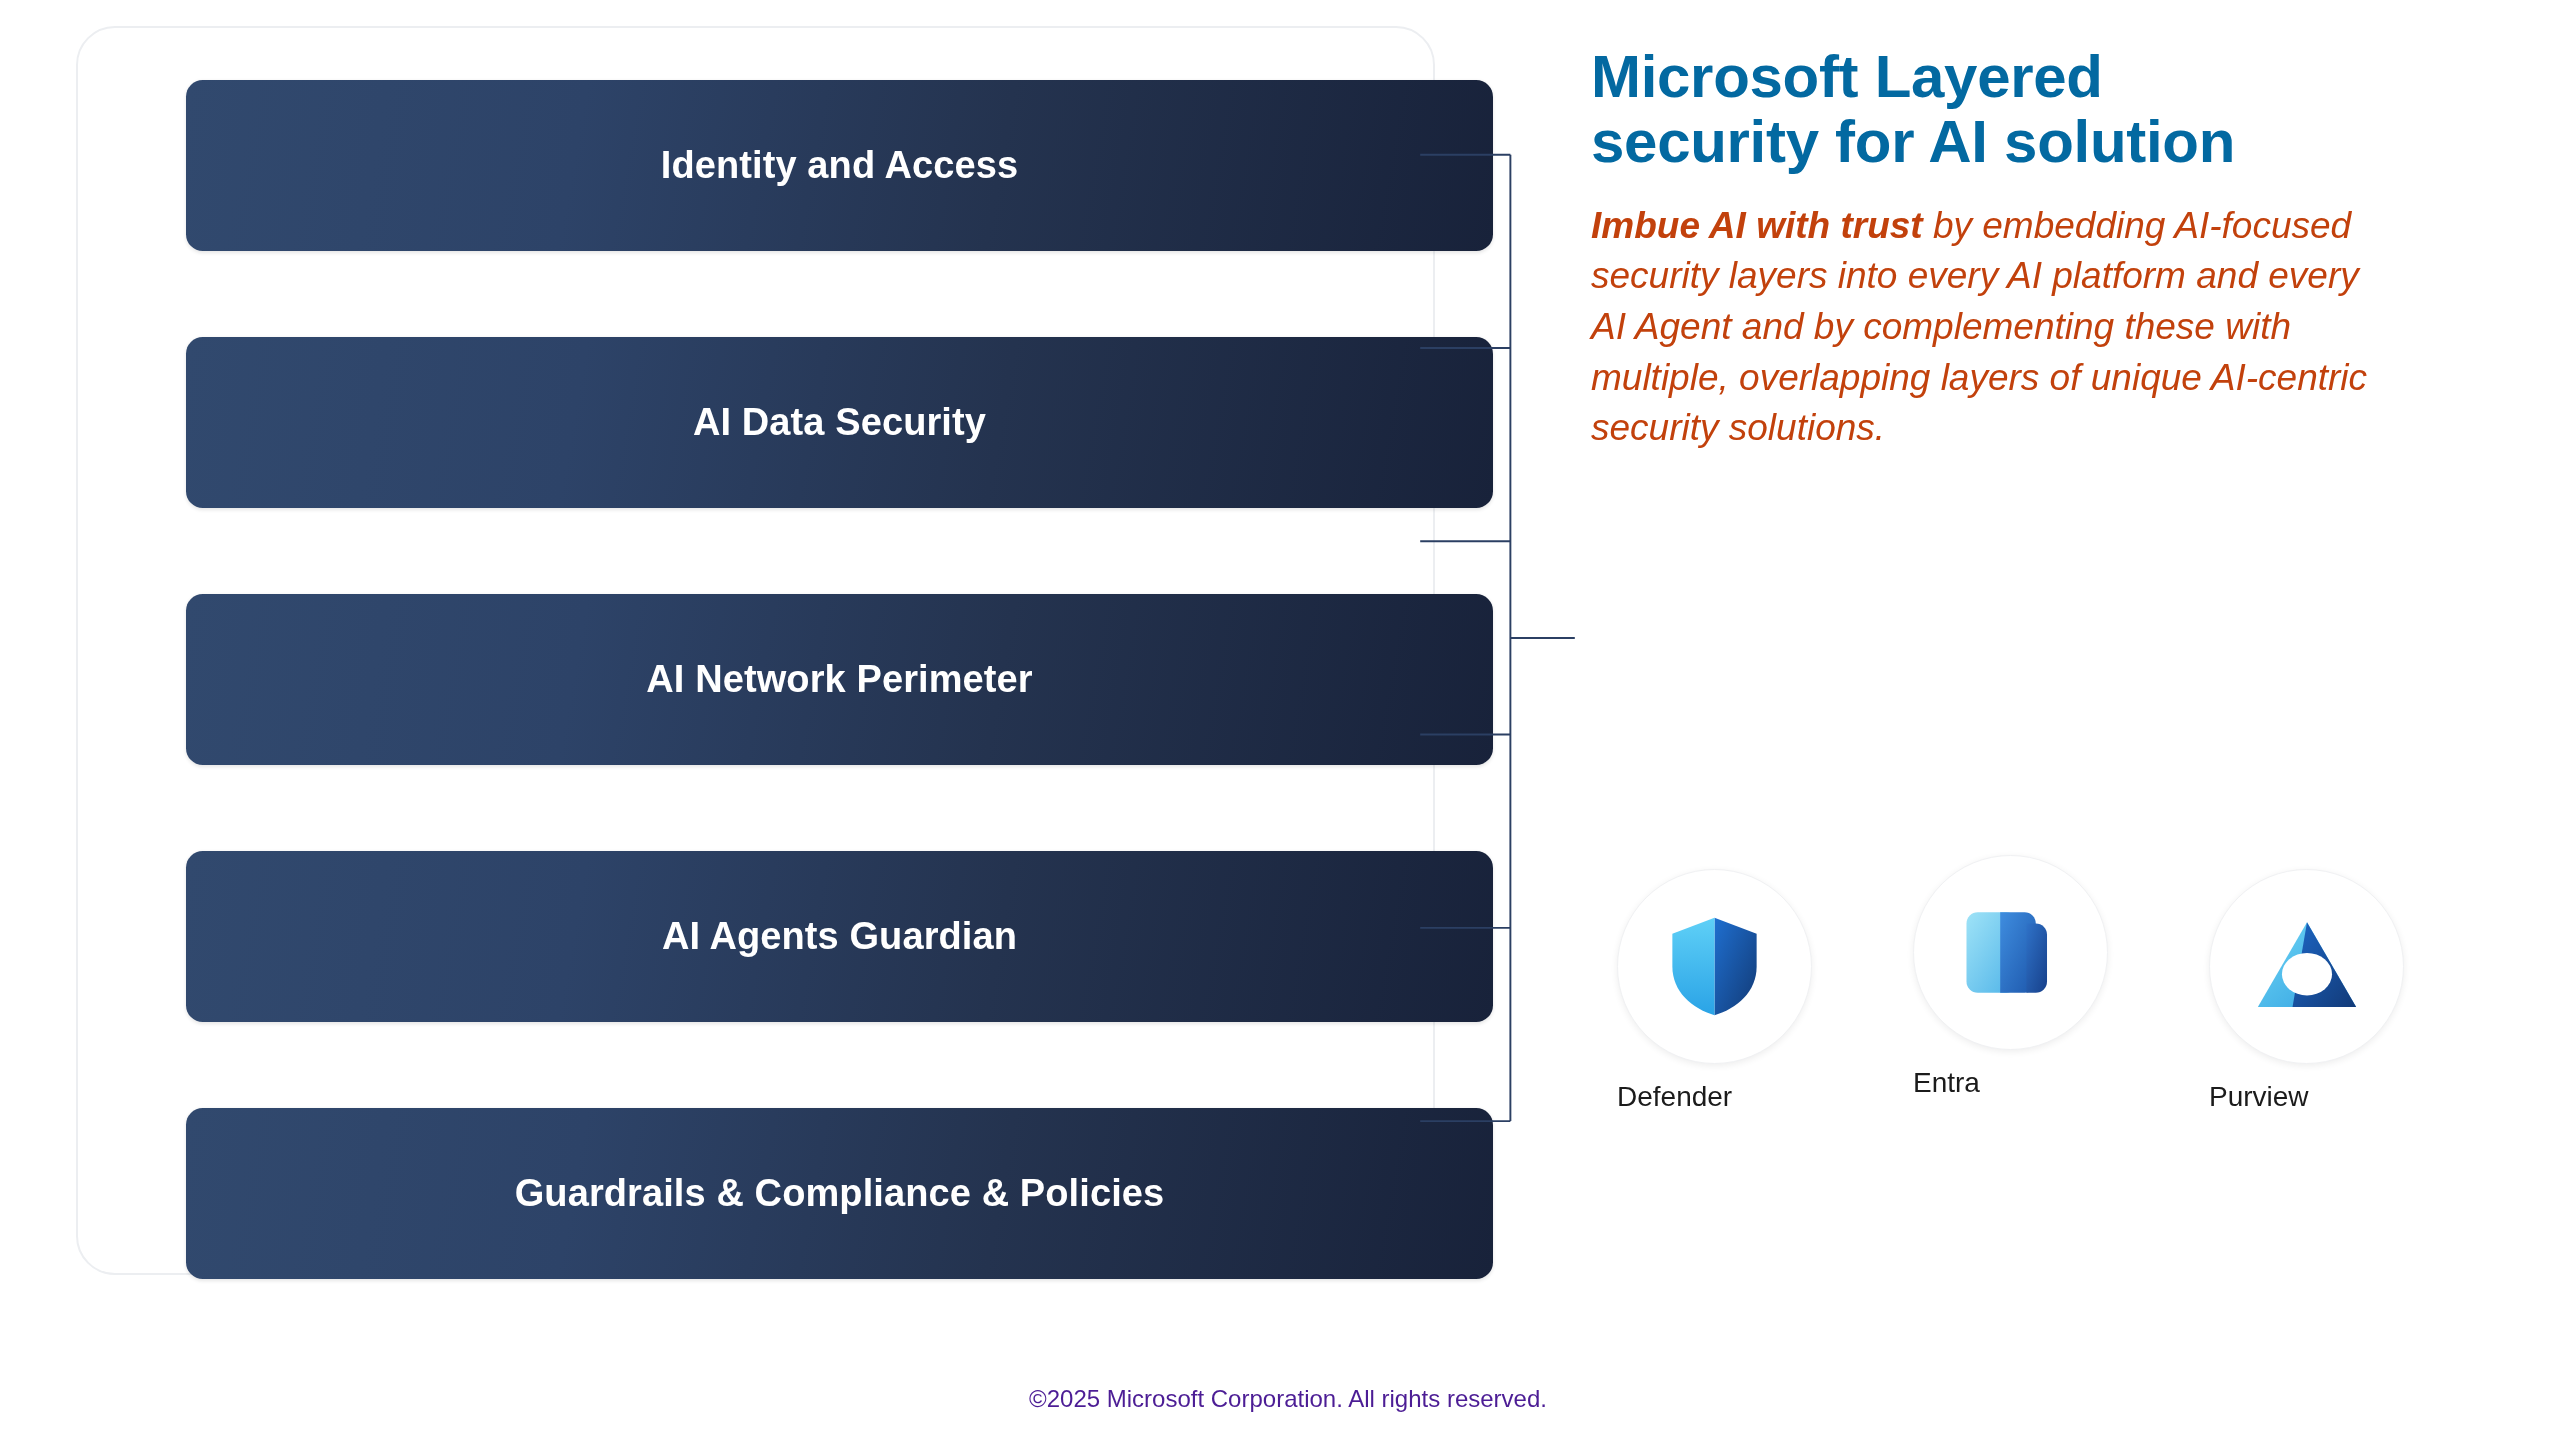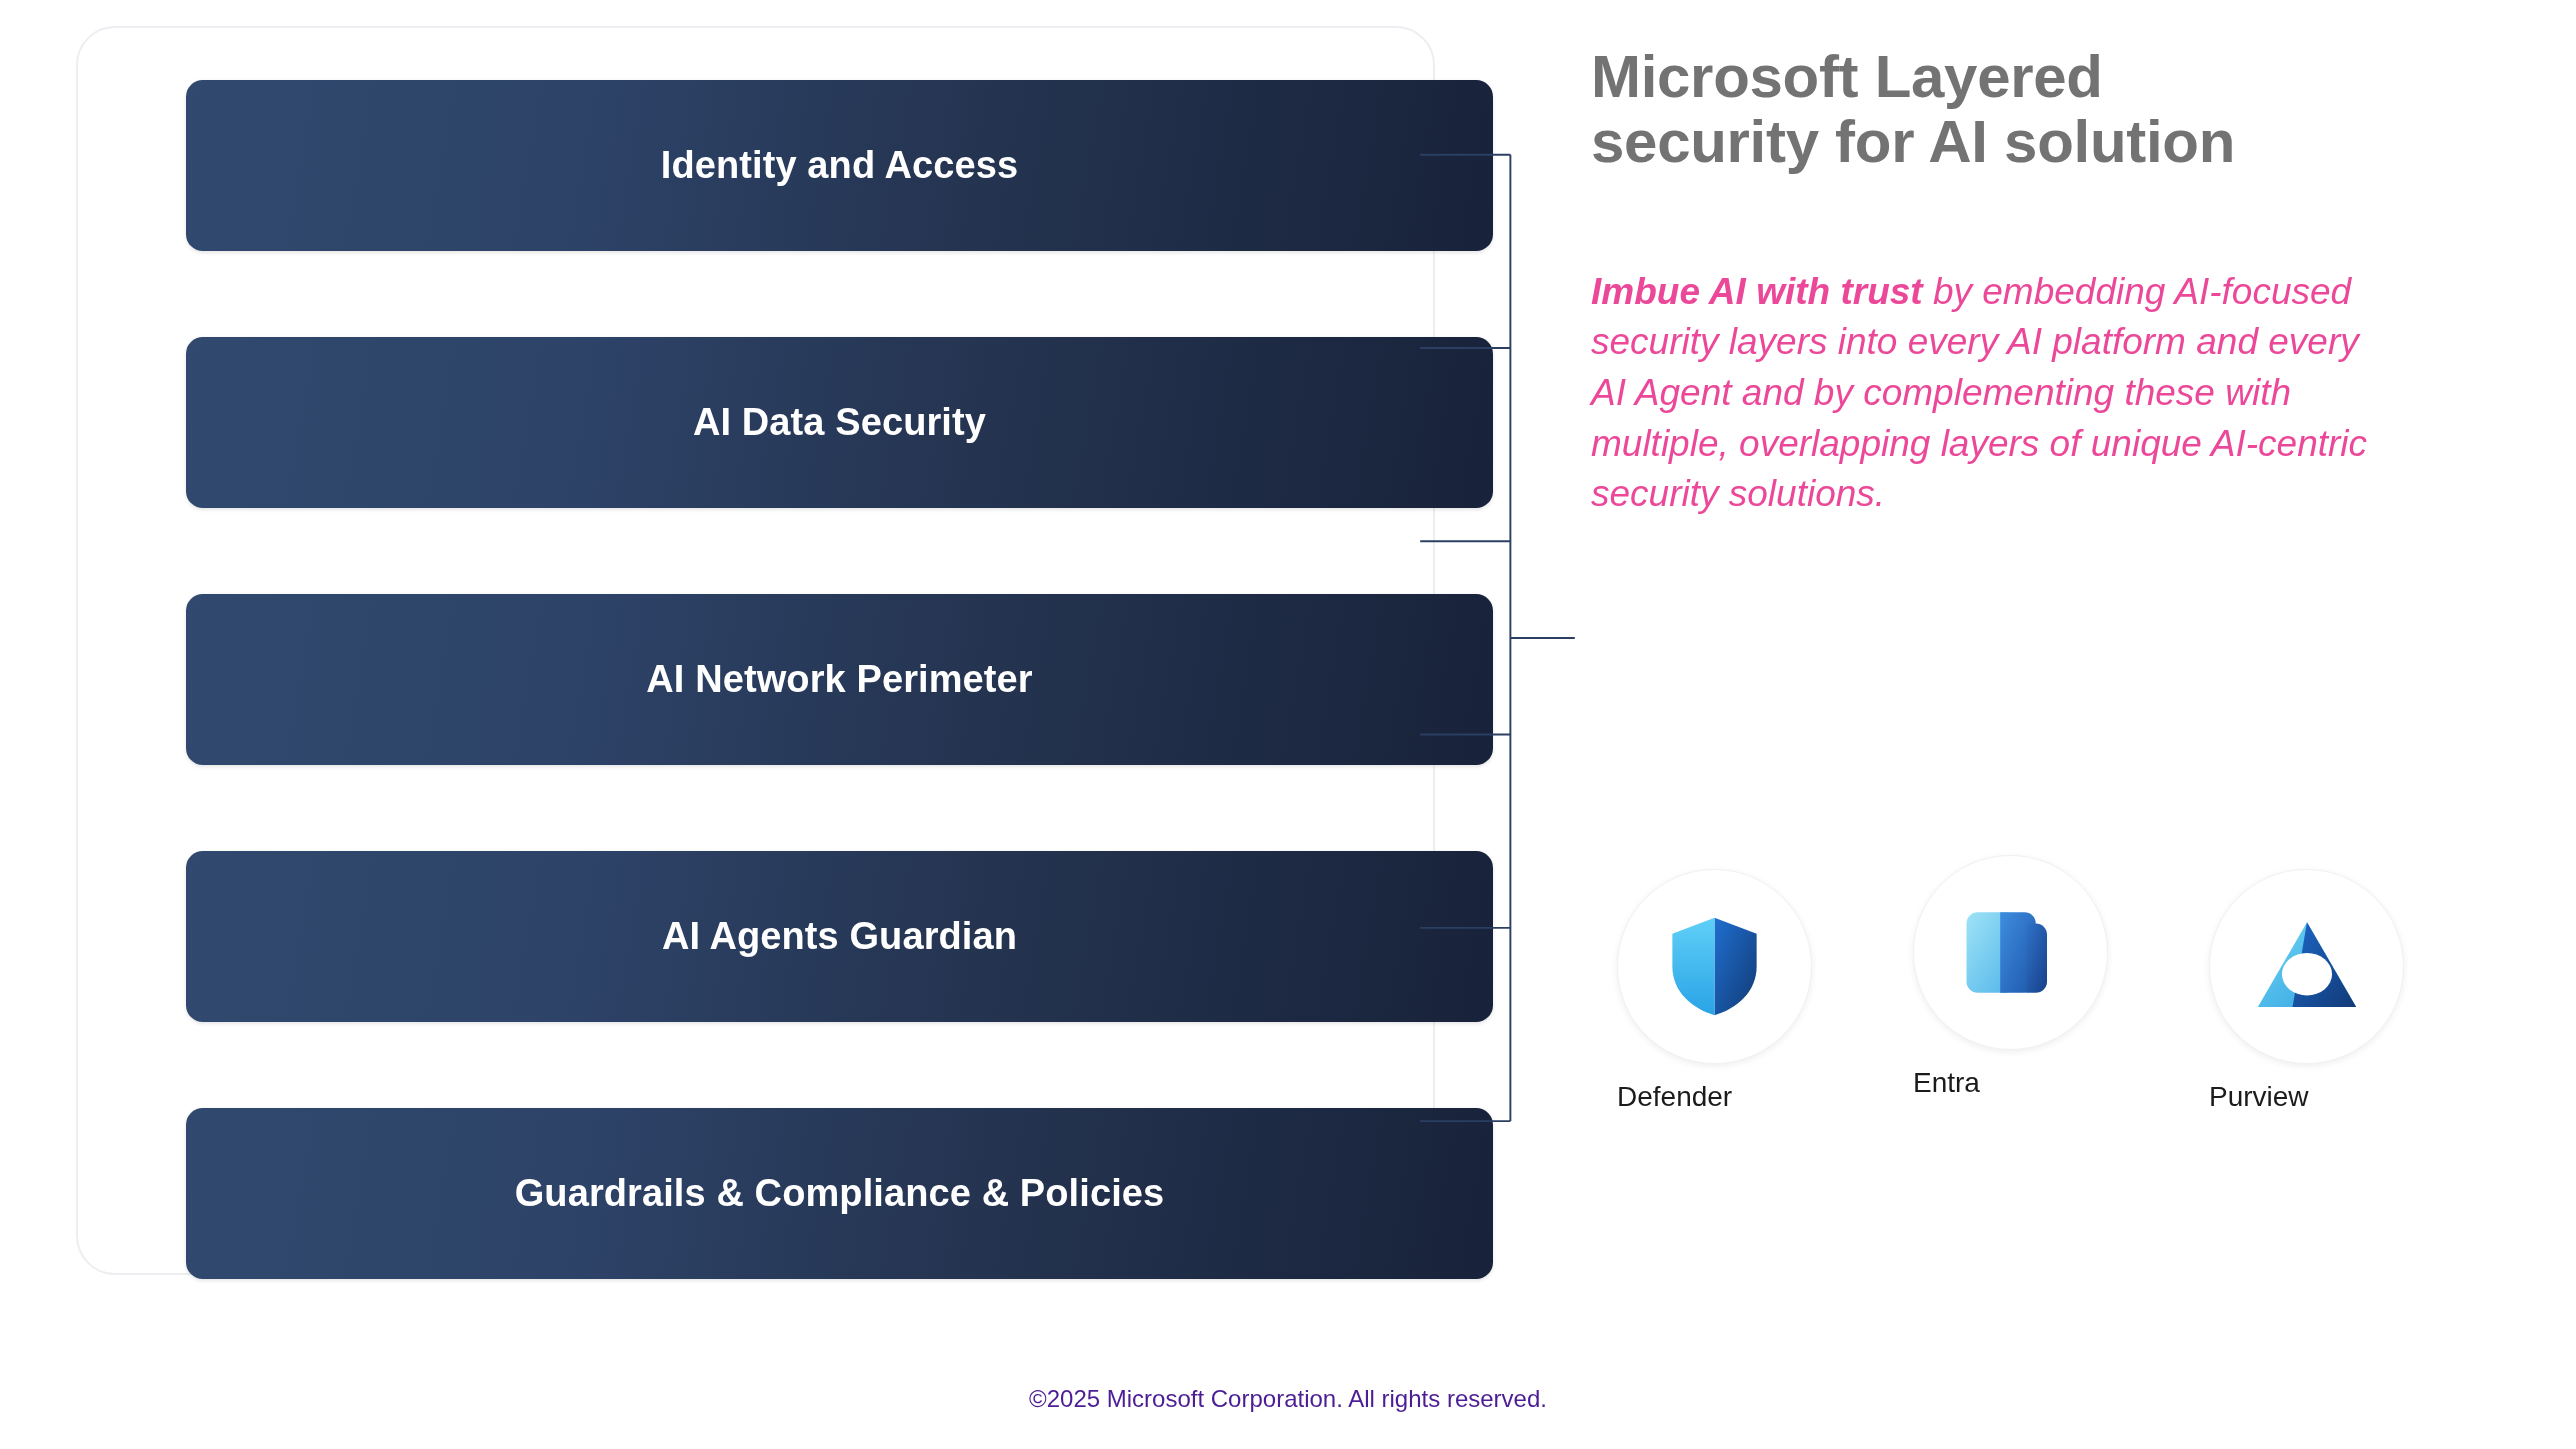--- a/index.html
+++ b/index.html
@@ -68,36 +68,36 @@
   
   #right-panel {
     position: absolute;
     left: 1591px;
     top: 45px;
     width: 914px;
     height: 1224px;
   }
 
   #headline {
-    color: #737373;
+    color: #0369a1;
     font-size: 60px;
     line-height: 1.08;
     font-weight: bold;
     letter-spacing: -0.3px;
     margin: 0;
     width: 902px;
   }
 
   #body-copy {
-    margin-top: 92px;
+    margin-top: 26px;
     width: 799px;
     font-size: 37px;
     line-height: 1.37;
     font-style: italic;
-    color: #ec4899;
+    color: #c2410c;
   }
   #body-copy .lead {
     font-weight: bold;
     font-style: italic;
   }
 
   
   #products {
     position: absolute;
     top: 824px;

